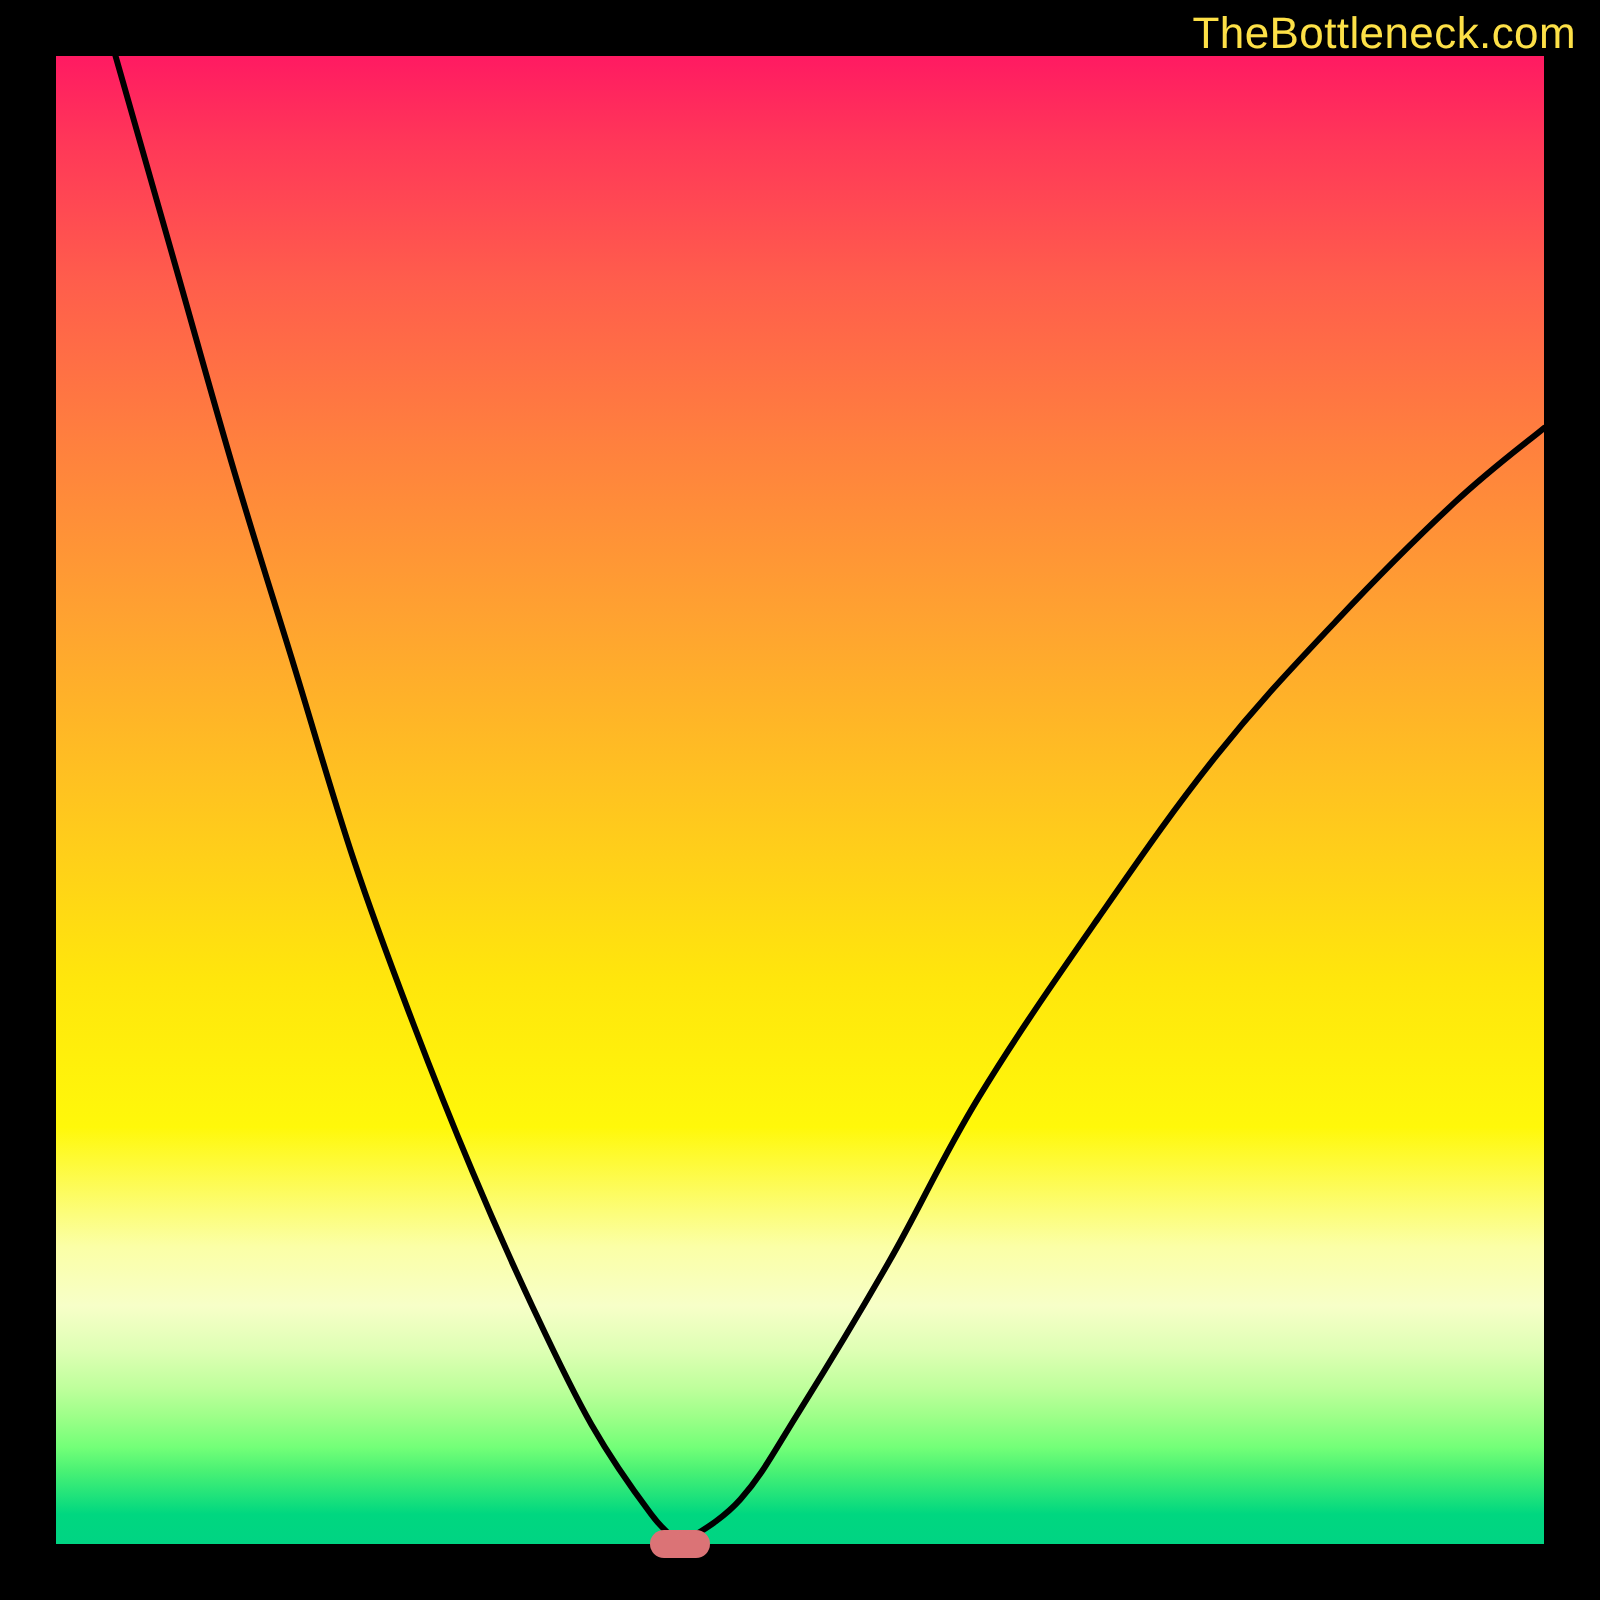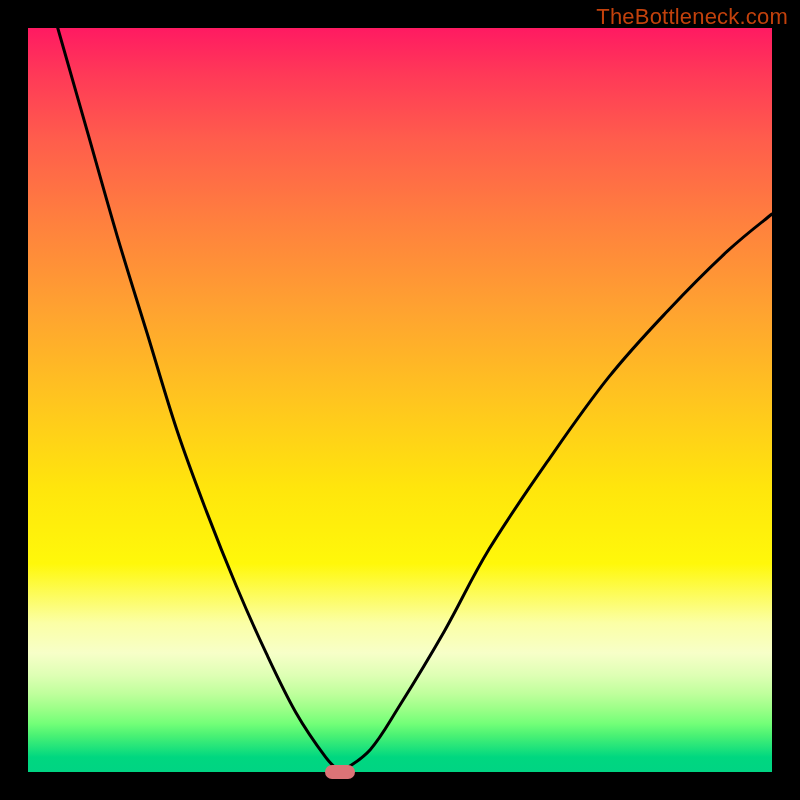--- a/index.html
+++ b/index.html
@@ -14,21 +14,21 @@
   .outer {
     width: 800px;
     height: 800px;
     background: #000;
     position: relative;
   }
   .watermark {
     position: absolute;
     top: 4px;
     right: 12px;
-    color: #c2410c;
+    color: #fde047;
     font-size: 22px;
     font-weight: 500;
     letter-spacing: 0.2px;
     z-index: 10;
   }
   .plot {
     position: absolute;
     left: 28px;
     top: 28px;
     width: 744px;

